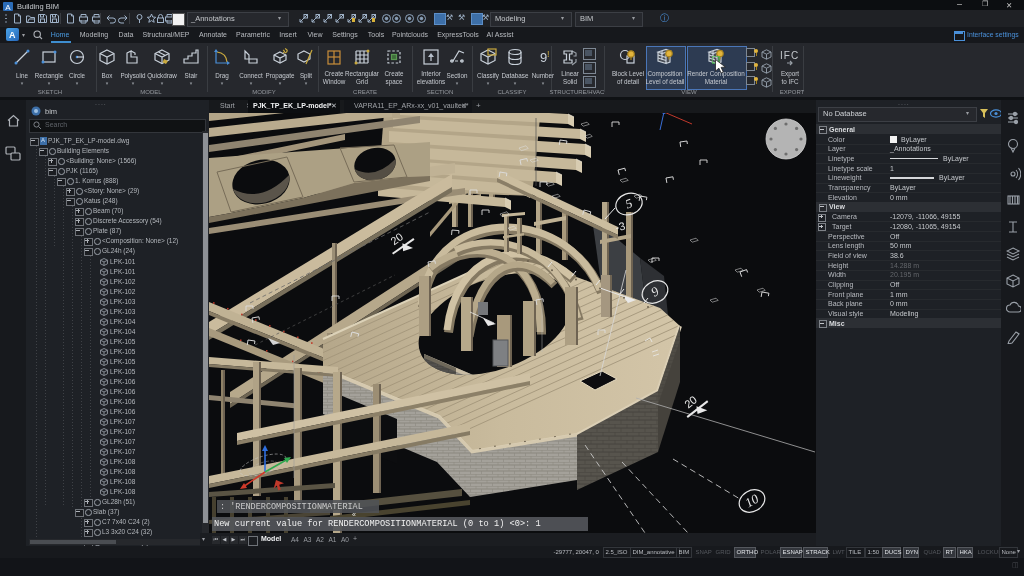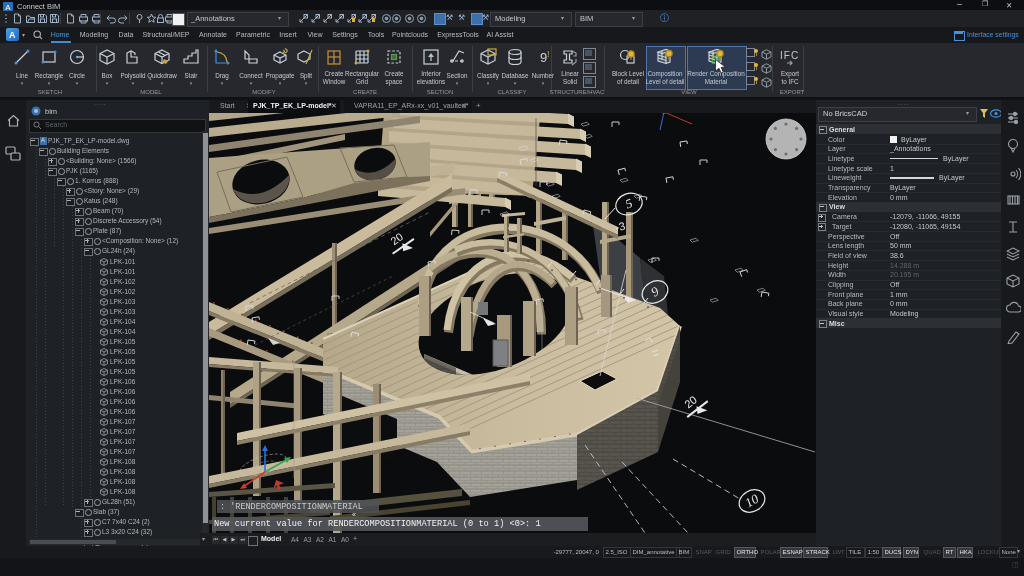--- a/index.html
+++ b/index.html
@@ -11,21 +11,21 @@
 
 <div class="abs" style="left:0;top:0;width:1024px;height:10px;background:#0c0e11"></div>
 <div class="abs" style="left:0;top:10px;width:1024px;height:17px;background:#1f2125"></div>
 <div class="abs" style="left:0;top:27px;width:1024px;height:16px;background:#16181c"></div>
 <div class="abs" style="left:0;top:43px;width:1024px;height:54px;background:#26282d"></div>
 <div class="abs" style="left:0;top:97px;width:1024px;height:3px;background:#0f1114"></div>
 <svg class="abs" style="left:3px;top:2px" width="10" height="9">
       <rect width="10" height="9" rx="1" fill="#2b6cb8"></rect>
       <text x="5" y="7.5" font-size="8" fill="#fff" text-anchor="middle" font-family="Liberation Sans">A</text>
     </svg>
-<div class="t" style="left:17px;top:1.5px;font-size:7.5px;color:#c9ccd0">Connect BIM</div>
+<div class="t" style="left:17px;top:1.5px;font-size:7.5px;color:#c9ccd0">Building BIM</div>
 <div class="t" style="left:957px;top:-1px;font-size:9px;color:#c8c8c8">–</div>
 <div class="t" style="left:982px;top:0px;font-size:7px;color:#c8c8c8">❐</div>
 <div class="t" style="left:1006px;top:0.5px;font-size:7.5px;color:#c8c8c8">✕</div>
 <svg class="ico" style="left:1px;top:13px" width="11" height="11" fill="none" stroke="#9fb2c8" stroke-width="1">
       <path d="M5 1.5 v1 M5 5 v1 M5 8.5 v1" stroke-width="1.6"></path>
     </svg>
 <svg class="ico" style="left:12px;top:13px" width="11" height="11" fill="none" stroke="#9fb2c8" stroke-width="1">
       <path d="M2.5 1 h4 l2 2 v7 h-6 Z"></path>
       <path d="M6.5 1 v2 h2"></path>
     </svg>
@@ -990,21 +990,21 @@
 <div class="abs" style="left:957px;top:547px;width:14.149999999999999px;height:9px;background:#33363c;border:1px solid #55585e"></div>
 <div class="t" style="left:959.5px;top:548.5px;font-size:6px;color:#dfe2e6">HKA</div>
 <div class="t" style="left:977.5px;top:548.5px;font-size:6px;color:#55585e">LOCKUI</div>
 <div class="abs" style="left:999px;top:547px;width:17.2px;height:9px;border:1px solid #33363b"></div>
 <div class="t" style="left:1001.5px;top:548.5px;font-size:6px;color:#b9bcc1">None</div>
 <div class="t" style="left:1017px;top:547px;font-size:6px;color:#9a9da2">▾</div>
 <div class="t" style="left:1012px;top:561px;font-size:7px;color:#4a4d52">◫</div>
 <div class="abs" style="left:816px;top:100px;width:185px;height:446px;background:#1e2126"></div>
 <div class="t" style="left:898px;top:99px;font-size:7px;color:#6e7176;letter-spacing:1px">....</div>
 <div class="abs" style="left:818px;top:107px;width:157px;height:13px;background:#26282d;border:1px solid #3c3f45"></div>
-<div class="t" style="left:823px;top:109px;font-size:7.5px;color:#cfd2d6">No BricsCAD</div>
+<div class="t" style="left:823px;top:109px;font-size:7.5px;color:#cfd2d6">No Database</div>
 <div class="t" style="left:966px;top:108.5px;font-size:6px;color:#9a9da2">▾</div>
 <svg class="abs" style="left:979px;top:108px" width="11" height="11">
       <path d="M1 1 h8 l-3 4 v5 l-2 -1.5 v-3.5 Z" fill="#d8c05a"></path>
     </svg>
 <svg class="abs" style="left:990px;top:109px" width="12" height="9">
       <ellipse cx="6" cy="4.5" rx="5.5" ry="3.6" fill="none" stroke="#4a90d9" stroke-width="1.2"></ellipse>
       <circle cx="6" cy="4.5" r="1.6" fill="#4a90d9"></circle>
     </svg>
 <div class="abs" style="left:816px;top:124px;width:185px;height:9.7px;background:#2c2f34"></div>
 <div class="abs" style="left:819px;top:126px;width:6px;height:6px;background:#26282d;border:1px solid #7e8288"></div>

